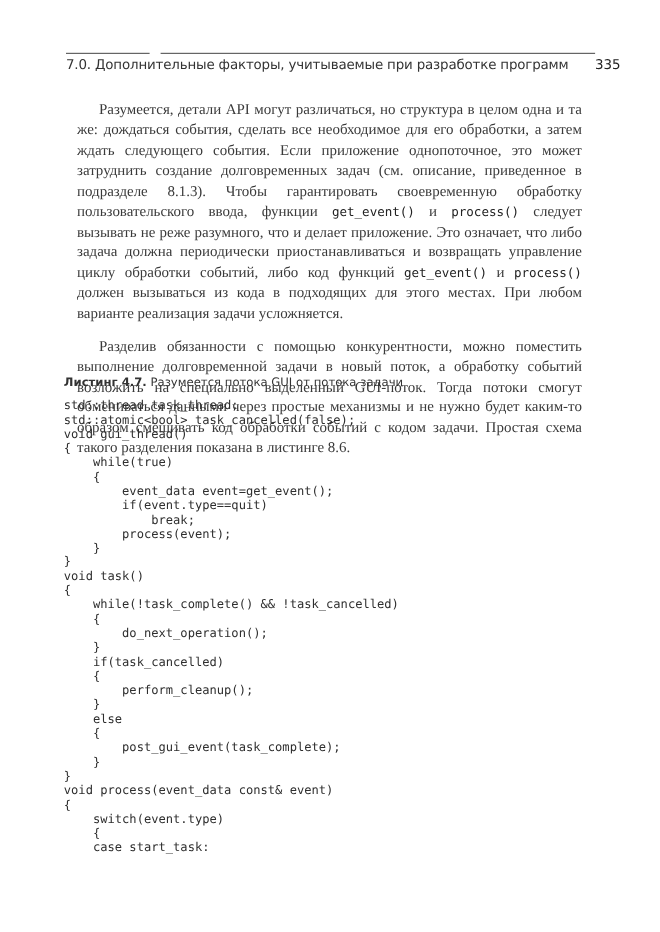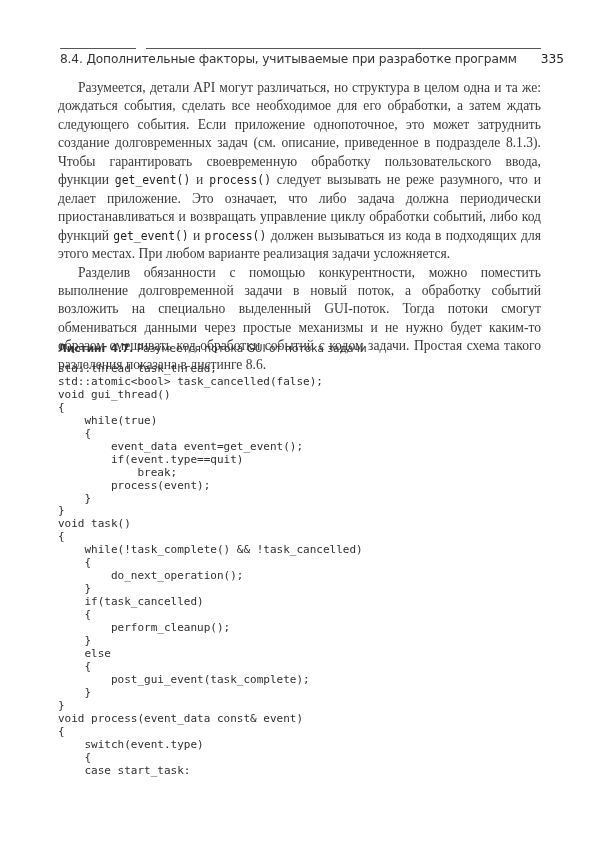--- a/index.html
+++ b/index.html
@@ -13,21 +13,21 @@
       font-family: "DejaVu Sans", sans-serif; font-size: 12.2px; color: #333;
       text-align: right; white-space: nowrap;
     }
     .running-head .title { letter-spacing: -0.15px; }
     .running-head .pageno { font-weight: normal; margin-left: 24px; color: #222; }
     .body-text {
       position: absolute; left: 58px; top: 79px; width: 483px;
       font-family: "Liberation Serif", serif; font-size: 13.6px; line-height: 18.45px;
       color: #3a3a3a; text-align: justify;
     }
-    .body-text p { margin: 0; text-indent: 20px; }
+    .body-text p { margin: 12px; text-indent: 20px; }
     .body-text code {
       font-family: "DejaVu Sans Mono", monospace; font-size: 11.4px; color: #222;
     }
     .caption {
       position: absolute; left: 58px; top: 342px;
       font-family: "DejaVu Sans", sans-serif; font-size: 10.6px; color: #333; white-space: nowrap;
     }
     .caption .label { font-weight: bold; }
     .code {
       position: absolute; left: 58px; top: 363px; margin: 0;
@@ -35,21 +35,21 @@
       color: #2e2e2e; white-space: pre;
     }
   </style>
 </head>
 <body>
 
 <div class="rule" style="left:60px;width:76px;"></div>
 <div class="rule" style="left:146px;width:395px;"></div>
 
 <div class="running-head">
-  <span class="title">8.4. Дополнительные факторы, учитываемые при разработке программ</span><span class="pageno">335</span>
+  <span class="title">7.0. Дополнительные факторы, учитываемые при разработке программ</span><span class="pageno">335</span>
 </div>
 
 <div class="body-text">
   <p><span>Разумеется, детали API могут различаться, но структура в целом одна и та же: дождаться события, сделать все необходимое для его обработки, а затем ждать следующего события. Если приложение однопоточное, это может затруднить создание долговременных задач (см. описание, приведенное в подразделе 8.1.3). Чтобы гарантировать своевременную обработку пользовательского ввода, функции </span><code>get_event()</code><span> и </span><code>process()</code><span> следует вызывать не реже разумного, что и делает приложение. Это означает, что либо задача должна периодически приостанавливаться и возвращать управление циклу обработки событий, либо код функций </span><code>get_event()</code><span> и </span><code>process()</code><span> должен вызываться из кода в подходящих для этого местах. При любом варианте реализация задачи усложняется.</span></p>
   <p>Разделив обязанности с помощью конкурентности, можно поместить выполнение долговременной задачи в новый поток, а обработку событий возложить на специально выделенный GUI-поток. Тогда потоки смогут обмениваться данными через простые механизмы и не нужно будет каким-то образом смешивать код обработки событий с кодом задачи. Простая схема такого разделения показана в листинге 8.6.</p>
 </div>
 
 <div class="caption">
   <span class="label">Листинг 4.7.</span>
   <span>Разумеется потока GUI от потока задачи</span>

